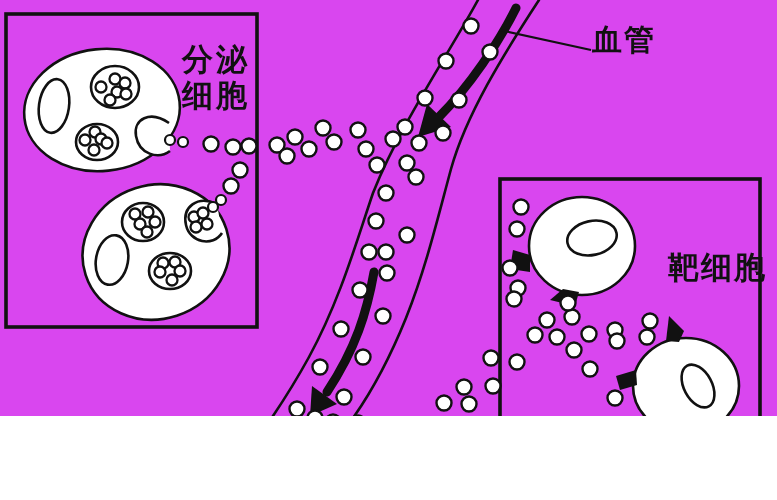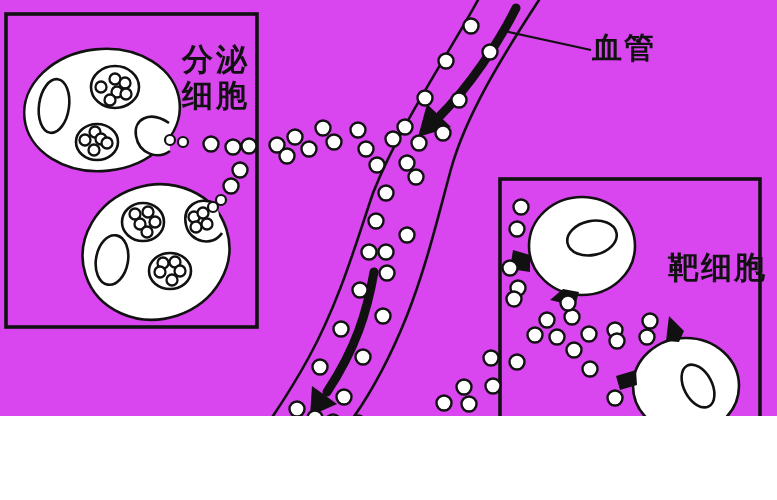--- a/index.html
+++ b/index.html
@@ -12,21 +12,21 @@
   .panel{fill:none;stroke:#111;stroke-width:3.6;}
   .thickflow{fill:none;stroke:#111;stroke-width:9;stroke-linecap:round;}
   .solid{fill:#111;stroke:none;}
   .leader{fill:none;stroke:#111;stroke-width:2.2;}
   #hormone-group circle{fill:#fff;stroke:#111;stroke-width:2.4;}
   #membrane-dot-group circle{fill:#fff;stroke:#111;stroke-width:2.2;}
   #granule-group circle{fill:#fff;stroke:#111;stroke-width:2.3;}
   
   .cjk-label{position:absolute;font-weight:bold;color:#111;white-space:normal;}
   #label-secretory{left:182px;top:42px;width:78px;font-size:31px;line-height:36px;letter-spacing:3px;}
-  #label-vessel{left:592px;top:28px;font-size:30px;letter-spacing:2px;white-space:nowrap;}
+  #label-vessel{left:592px;top:20px;font-size:30px;letter-spacing:2px;white-space:nowrap;}
   #label-target{left:643px;top:247px;font-size:31px;letter-spacing:2px;white-space:nowrap;margin-left:25px;}
 </style>
 </head>
 <body>
 
 <div id="canvas">
 
   <svg id="diagram-svg" width="777" height="500" viewBox="0 0 777 500">
 
     <rect class="panel" x="6" y="14" width="251" height="313"></rect>

